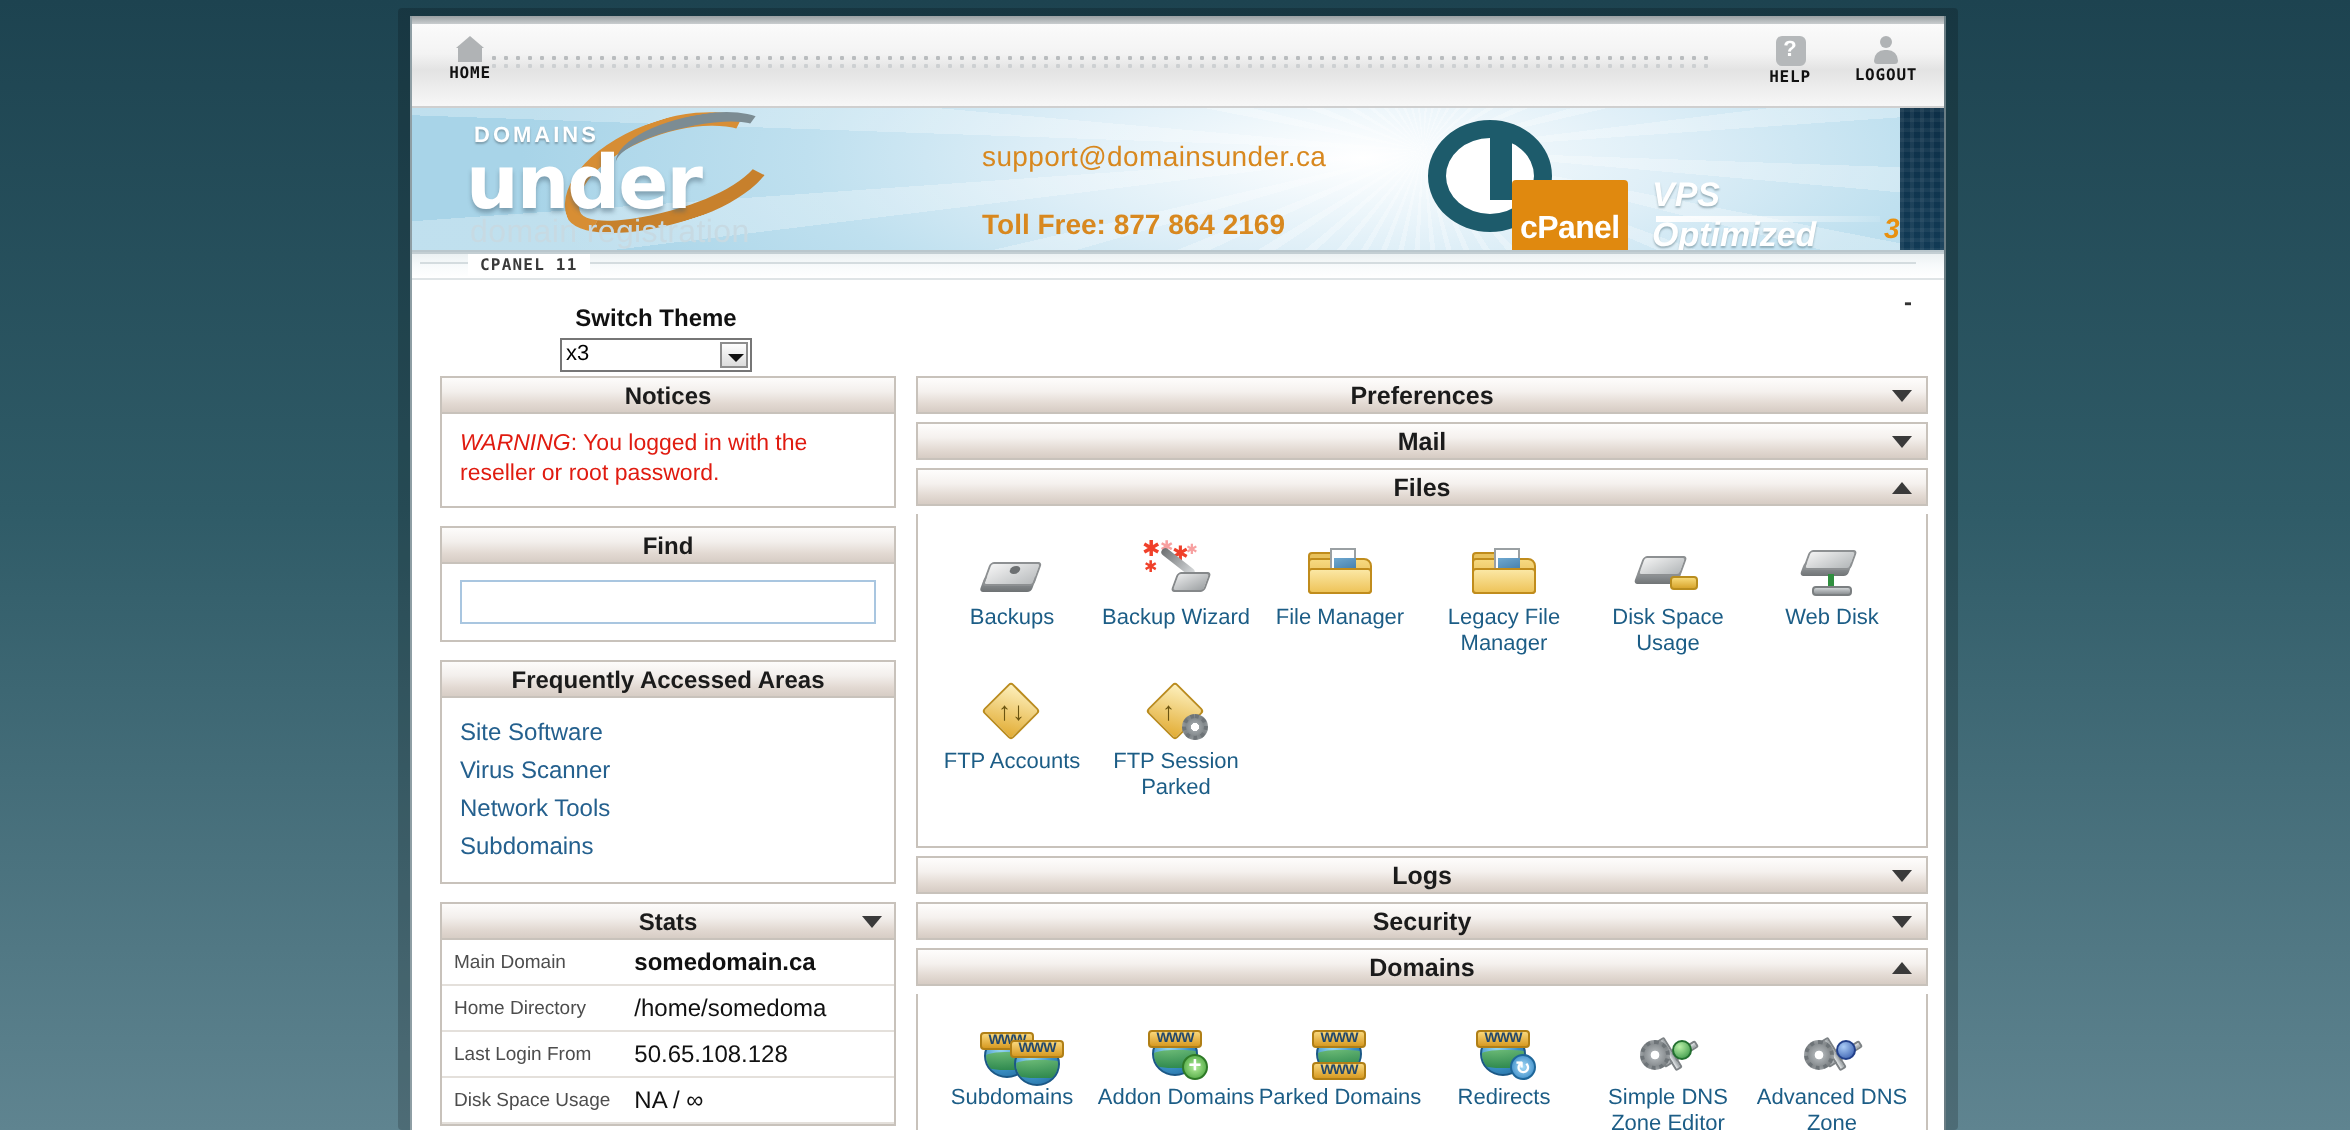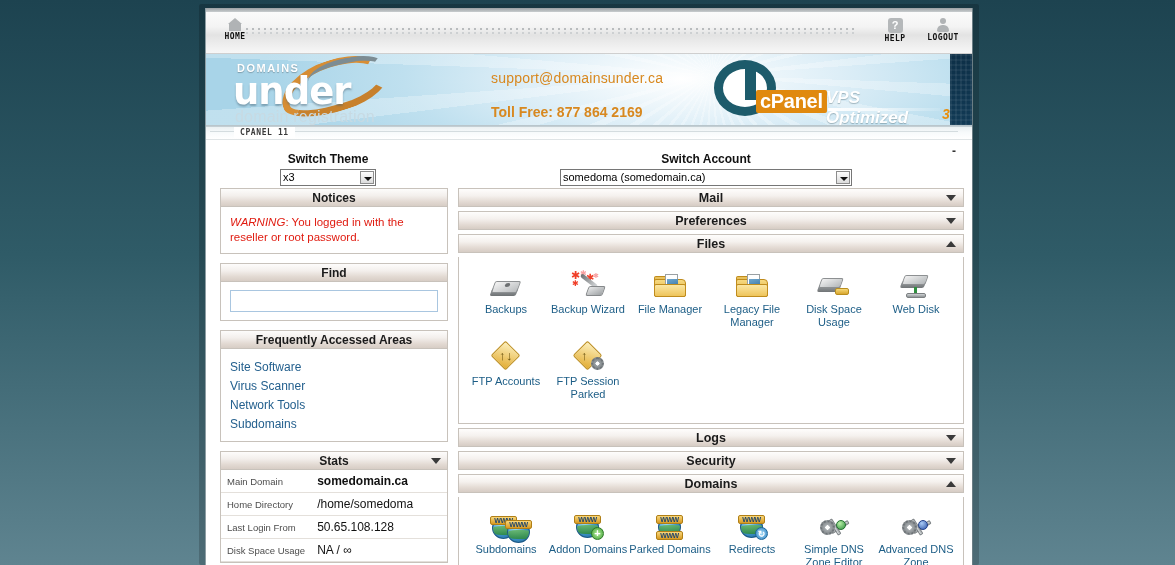--- a/index.html
+++ b/index.html
@@ -140,22 +140,22 @@
     border-radius:50%;
     border:9px solid #1d5b6b;
     background:#fff;
   }
   .cp-logo:after{
     content:""; position:absolute; left:22px; top:-3px; width:11px;height:34px;
     background:#1d5b6b;
   }
   .cp-word{
     position:absolute; left:50px; top:32px;
-    background:#e0890f; color:#fff; font-weight:bold; font-size:20px;
-    padding:0 4px; border-radius:2px; letter-spacing:-.3px;
+    background:#e0890f; color:#fff; font-weight:bold; font-size:16px;
+    padding:16px 4px; border-radius:2px; letter-spacing:-.3px;
     font-style:normal;
   }
   .cp-vps{
     position:absolute; left:120px; top:30px;
     color:#fff; font-weight:bold; font-style:italic; font-size:17px;
     text-shadow:0 1px 1px rgba(60,90,100,.4);
   }
   .cp-3{
     position:absolute; left:236px; top:48px; color:#e8900f;
     font-weight:bold; font-style:italic; font-size:14px;
@@ -527,27 +527,20 @@
     </div>
 
     <div class="content">
       <span class="minus-mark">-</span>
 
       <div class="switchrow">
         <div class="sw" id="sw-theme">
           <span class="t">Switch Theme</span>
           <span class="fakesel">
             <span>x3</span>
-            <span class="arw"></span>
-          </span>
-        </div>
-        <div class="sw" id="sw-account">
-          <span class="t">Switch Account</span>
-          <span class="fakesel">
-            <span>somedoma (somedomain.ca)</span>
             <span class="arw"></span>
           </span>
         </div>
       </div>
 
       <div class="cols">
 
         <div class="colL">
 
           <div class="panel">
@@ -609,26 +602,26 @@
               </tr>
             </tbody>
               </table>
           </div>
 
         </div>
 
         <div class="colR">
 
           <div class="rhd">
+            <span>Preferences</span>
+            <span class="car down"></span>
+          </div>
+
+          <div class="rhd">
             <span>Mail</span>
-            <span class="car down"></span>
-          </div>
-
-          <div class="rhd">
-            <span>Preferences</span>
             <span class="car down"></span>
           </div>
 
           <div class="rhd">
             <span>Files</span>
             <span class="car up"></span>
           </div>
 
           <div class="rgroup">
             <div class="inner">

